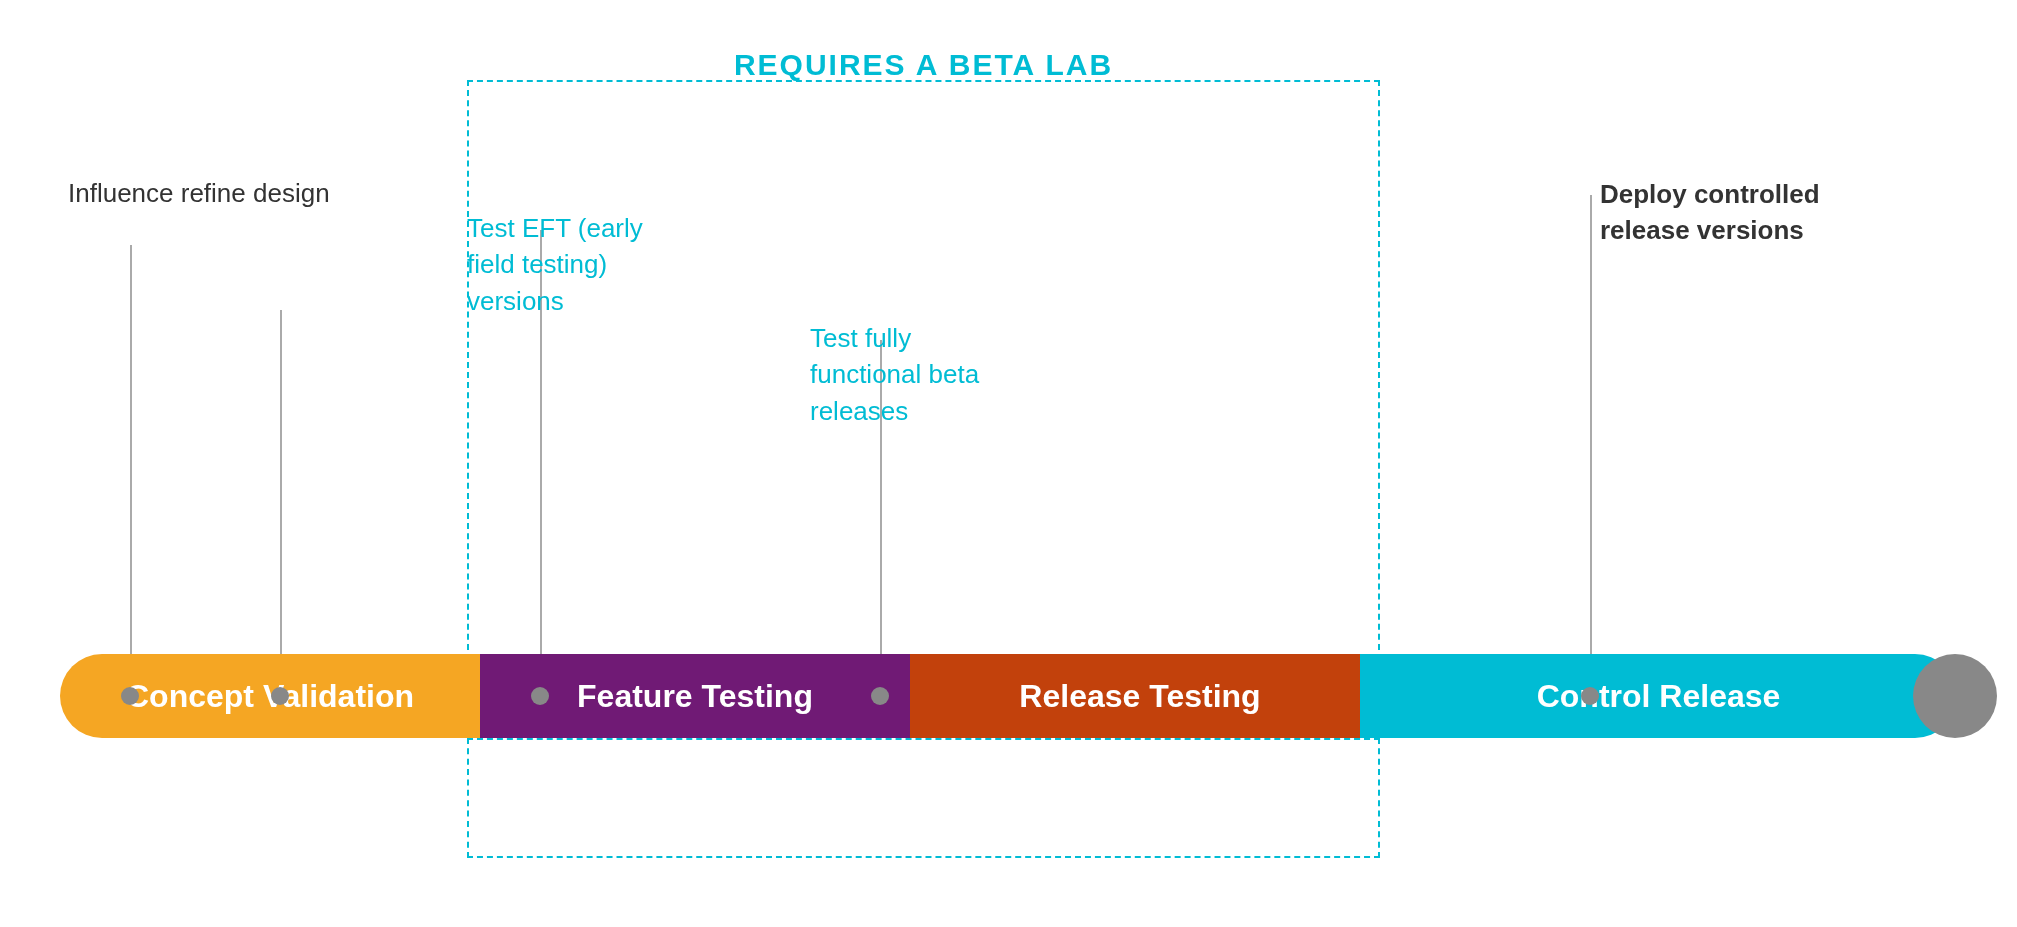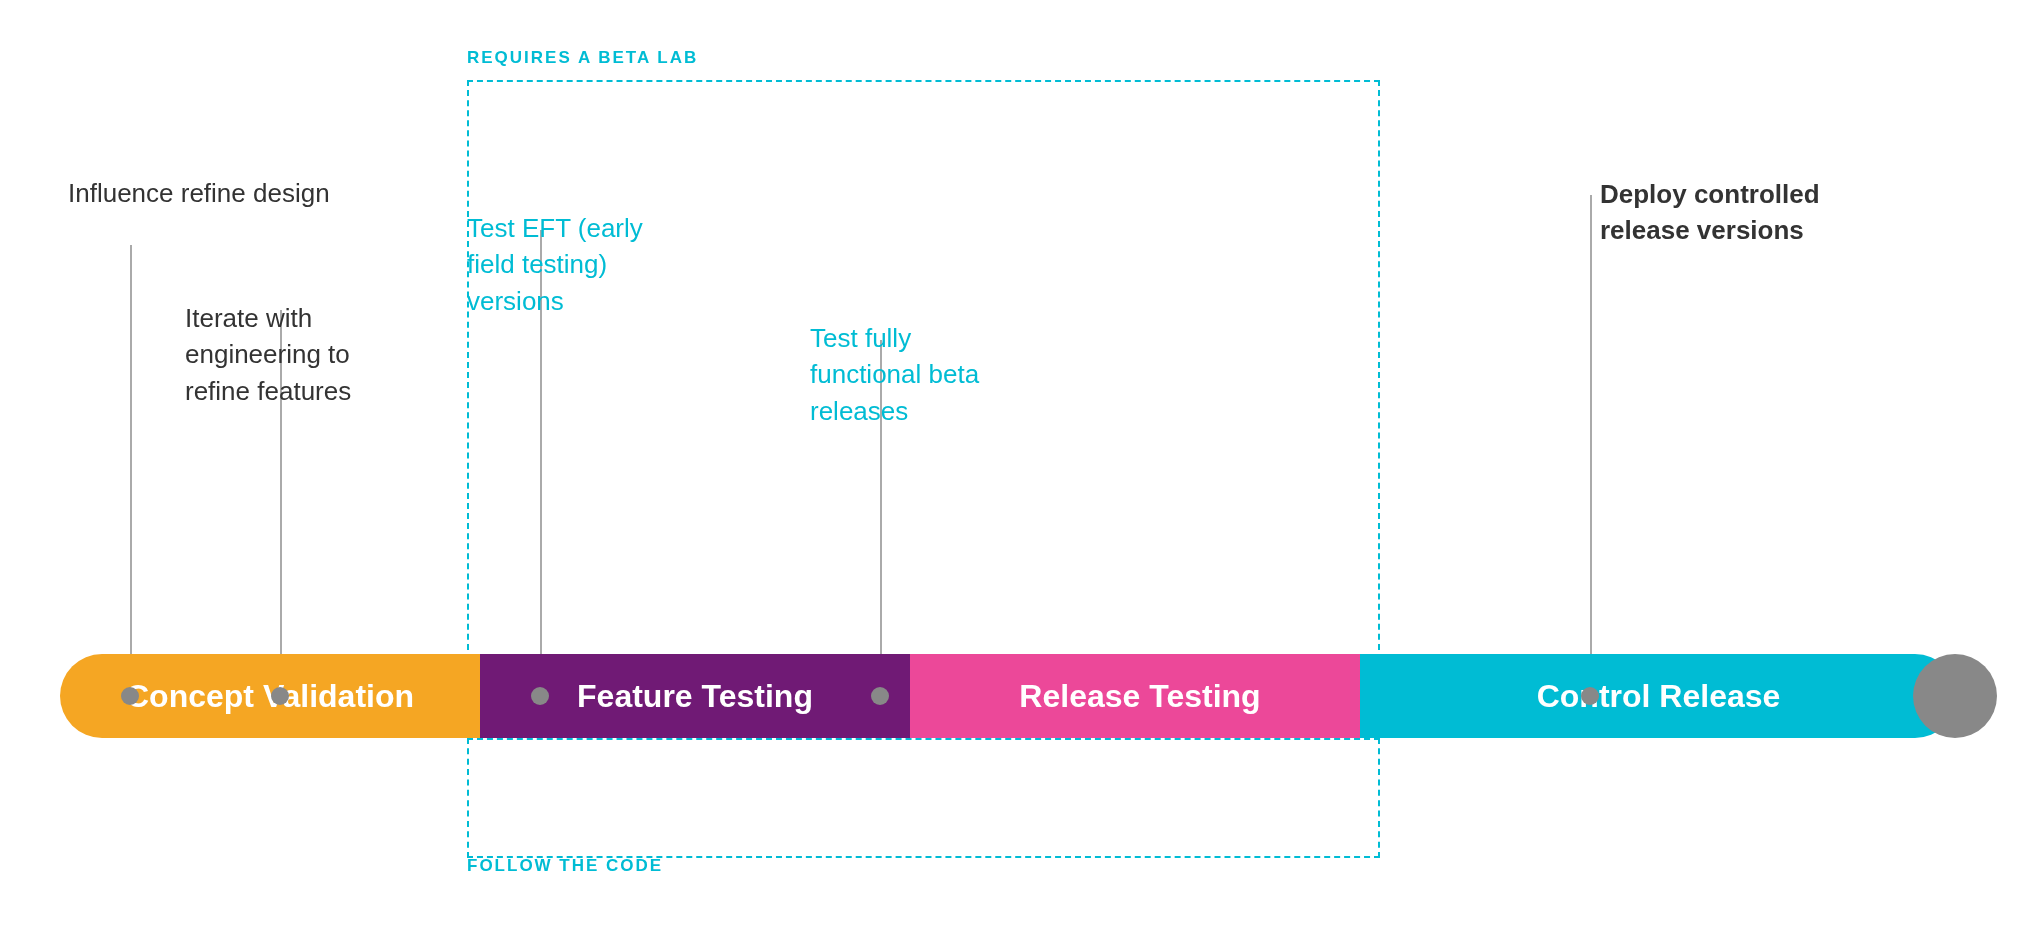--- a/index.html
+++ b/index.html
@@ -51,21 +51,21 @@
       width: 450px;
       display: flex;
       align-items: center;
       justify-content: center;
       position: relative;
       z-index: 1;
       margin-left: -10px;
     }
 
     .segment-release {
-      background: #ec4899;
+      background: #c2410c;
       height: 84px;
       width: 460px;
       display: flex;
       align-items: center;
       justify-content: center;
       position: relative;
       z-index: 1;
       margin-left: -10px;
     }
 
@@ -136,35 +136,35 @@
 
     
     .dashed-box {
       position: absolute;
       border: 2px dashed #00BCD4;
     }
 
     .dashed-label {
       position: absolute;
       color: #00BCD4;
-      font-size: 17px;
+      font-size: 30px;
       font-weight: 600;
       letter-spacing: 2px;
+      text-align: center;
     }
   </style>
 </head>
 <body>
 
 <div class="diagram-container">
 
   <div class="dashed-box" style="top: 80px; left: 467px; width: 913px; height: 580px;"></div>
   <div class="dashed-label" style="top: 48px; left: 467px; width: 913px;">REQUIRES A BETA LAB</div>
 
   <div class="dashed-box" style="top: 738px; left: 467px; width: 913px; height: 120px;"></div>
-  <div class="dashed-label" style="top: 856px; left: 467px; width: 913px;">FOLLOW THE CODE</div>
 
   <div class="vline" style="left: 130px; top: 245px; height: 420px;"></div>
 
   <div class="vline" style="left: 280px; top: 310px; height: 355px;"></div>
 
   <div class="vline" style="left: 540px; top: 230px; height: 435px;"></div>
 
   <div class="vline" style="left: 880px; top: 340px; height: 325px;"></div>
 
   <div class="vline" style="left: 1590px; top: 195px; height: 470px;"></div>
@@ -173,23 +173,20 @@
   <div class="dot" style="left: 280px; top: 687px;"></div>
   <div class="dot" style="left: 540px; top: 687px;"></div>
   <div class="dot" style="left: 880px; top: 687px;"></div>
   <div class="dot" style="left: 1590px; top: 687px;"></div>
 
   <div class="annotation" style="left: 68px; top: 175px;">
     <span>Influence
 refine design</span>
   </div>
 
-  <div class="annotation" style="left: 185px; top: 300px;">
-    <span>Iterate with<br>engineering to<br>refine features</span>
-  </div>
 
   <div class="annotation-cyan" style="left: 467px; top: 210px;">
     <span>Test EFT (early<br>field testing)<br>versions</span>
   </div>
 
   <div class="annotation-cyan" style="left: 810px; top: 320px;">
     <span>Test fully<br>functional beta<br>releases</span>
   </div>
 
   <div class="annotation" style="left: 1600px; top: 176px; font-weight: bold;">

